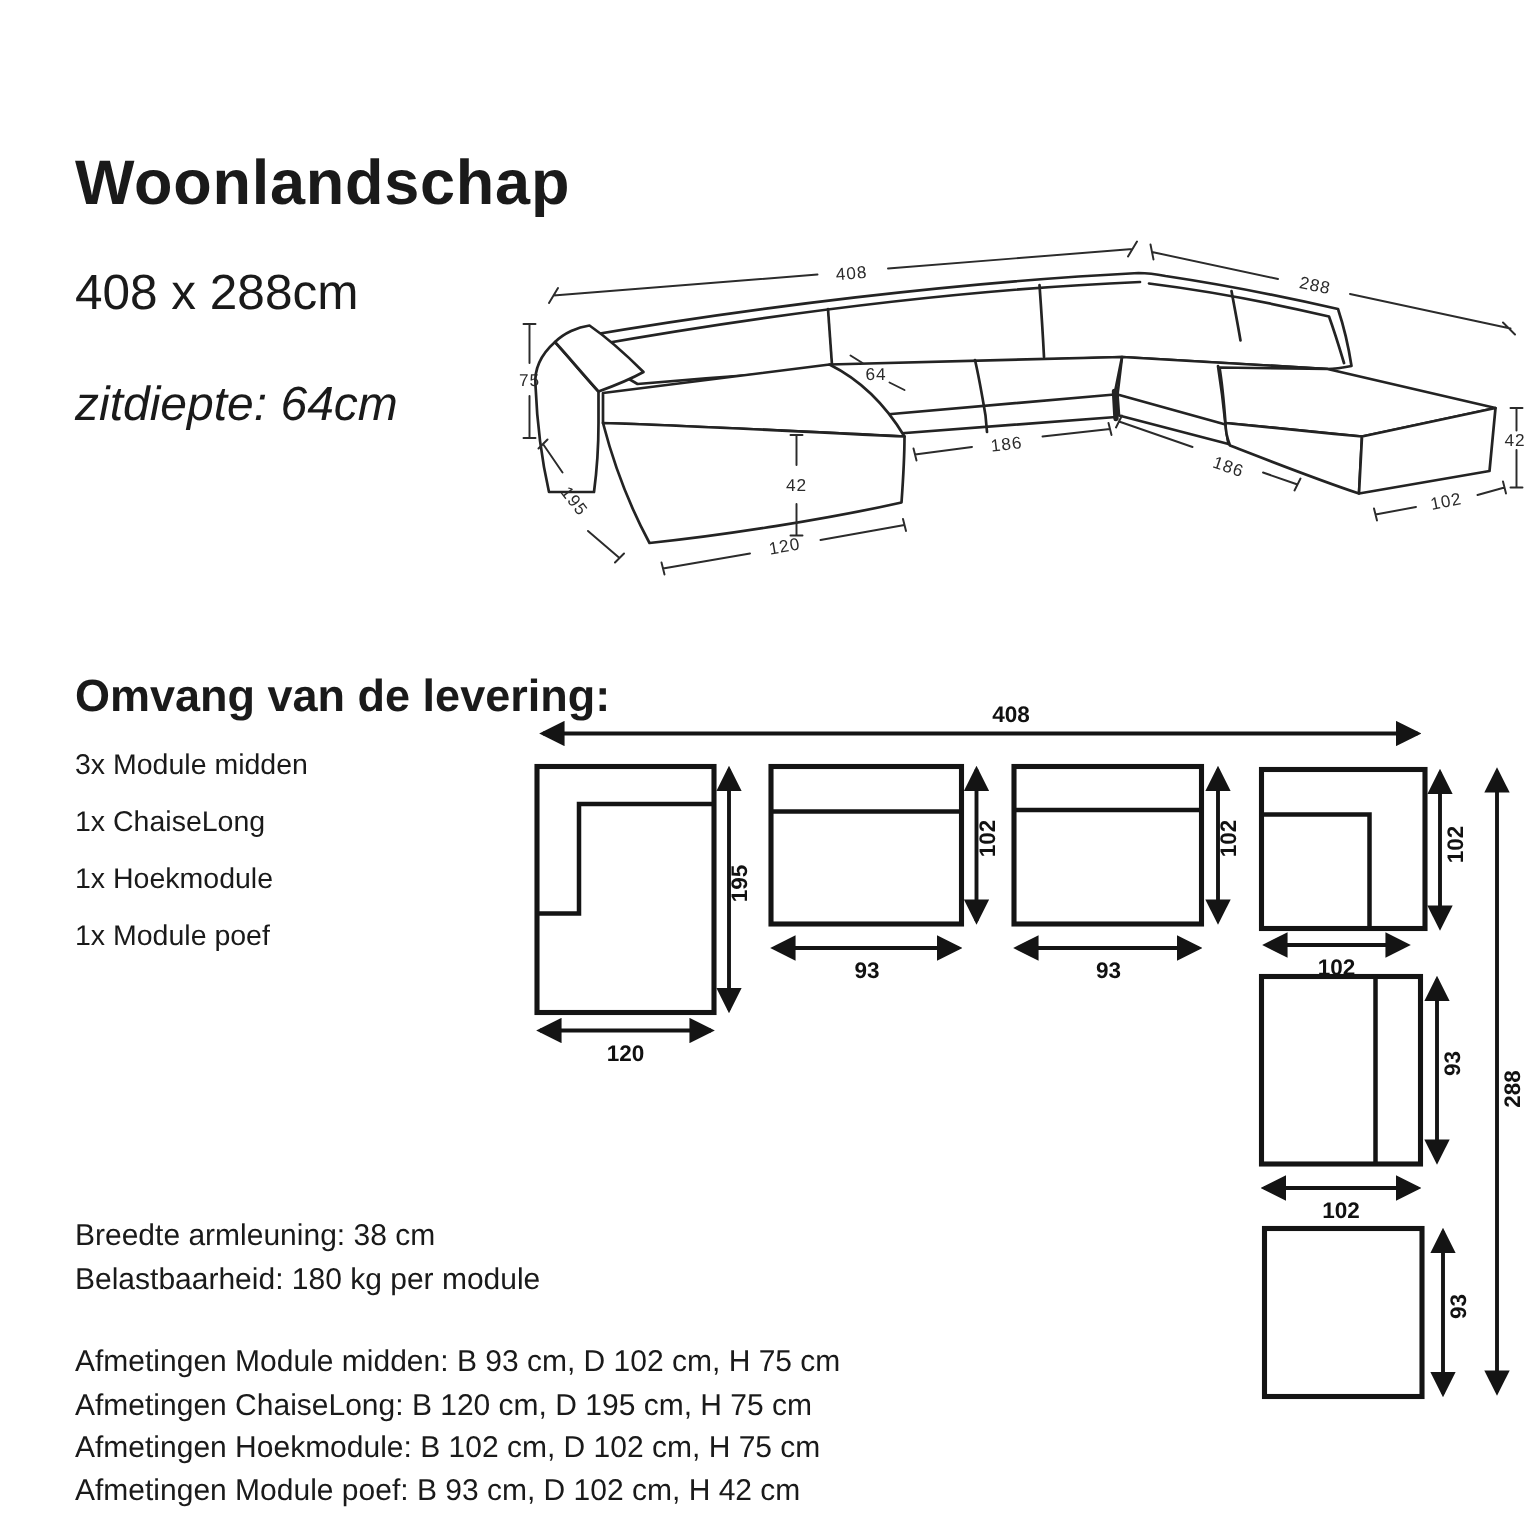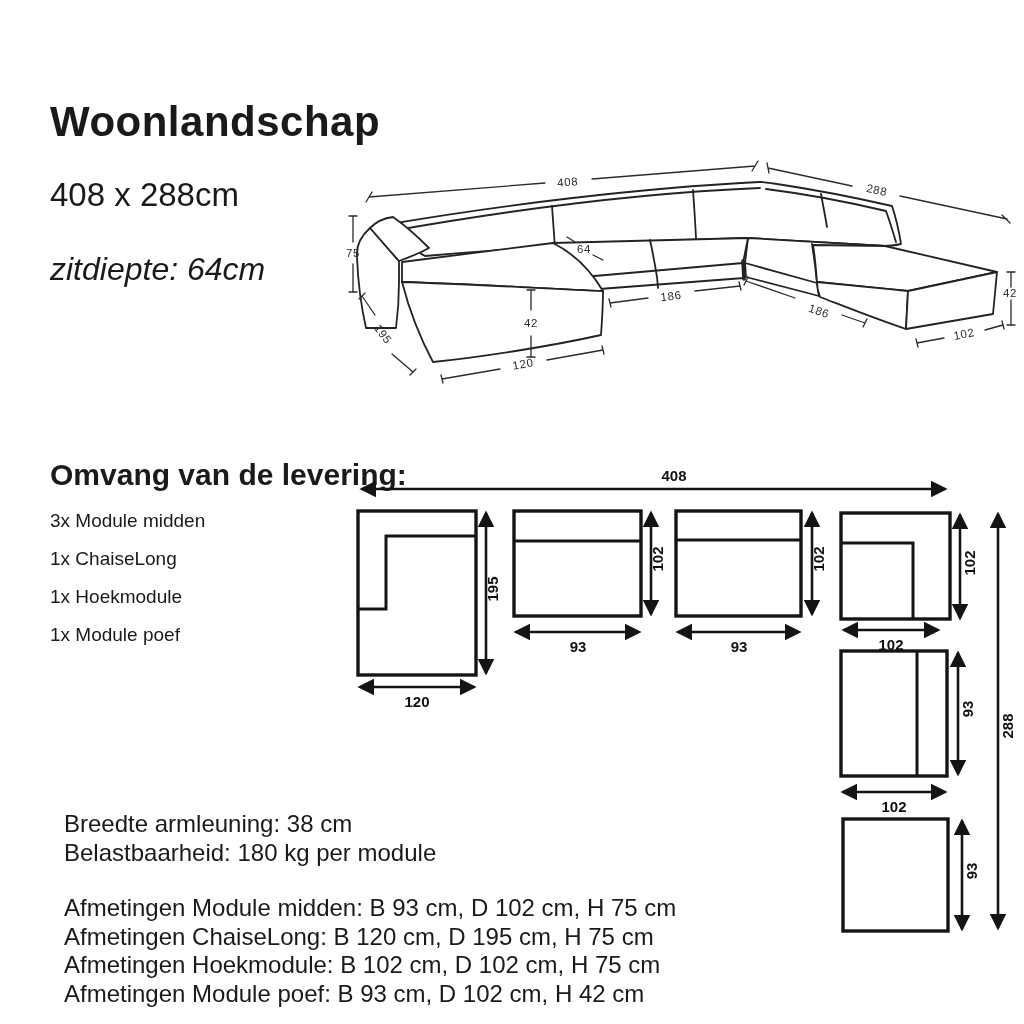--- a/index.html
+++ b/index.html
@@ -6,23 +6,23 @@
   body{
     width:1024px;height:1024px;position:relative;overflow:hidden;
     background:#ffffff;color:#1a1a1a;
     font-family:"Liberation Sans","DejaVu Sans",sans-serif;
   }
   .abs{position:absolute;}
   #title{left:50px;top:98px;font-size:42px;font-weight:700;letter-spacing:.5px;text-align:center;}
   #subtitle{left:50px;top:152px;font-size:33px;font-weight:400;margin-top:24px;}
   #seatspecs{left:50px;top:249px;font-size:32px;line-height:40px;font-weight:400;font-style:italic;}
   #delivery{left:50px;top:440px;}
-  #delivery .head{font-size:30px;font-weight:700;margin:18px 0 10px 0;}
+  #delivery .head{font-size:30px;font-weight:700;margin:8px 0 10px 0;}
   #delivery .item{font-size:19px;line-height:38px;font-weight:400;}
-  #footer{left:64px;top:810px;font-size:24px;line-height:28.5px;font-weight:400;}
+  #footer{left:50px;top:810px;font-size:20px;line-height:28.5px;font-weight:400;}
   #footer .gap{height:27px;}
   svg text{font-family:"Liberation Sans","DejaVu Sans",sans-serif;}
   .isoLabel{font-size:11.5px;fill:#2b2b2b;letter-spacing:.6px;}
   .planLabel{font-size:15px;font-weight:700;fill:#111;}
   .iso-stroke{fill:none;stroke:#232323;stroke-width:1.8;stroke-linecap:round;stroke-linejoin:round;}
   .iso-fill{fill:#ffffff;stroke:#232323;stroke-width:1.8;stroke-linejoin:round;}
   .iso-dim{fill:none;stroke:#2b2b2b;stroke-width:1.3;stroke-linecap:round;}
   .plan-rect{fill:none;stroke:#141414;stroke-width:3.4;}
   .plan-line{fill:none;stroke:#141414;stroke-width:3;}
   .plan-dim{fill:none;stroke:#141414;stroke-width:2.6;}

